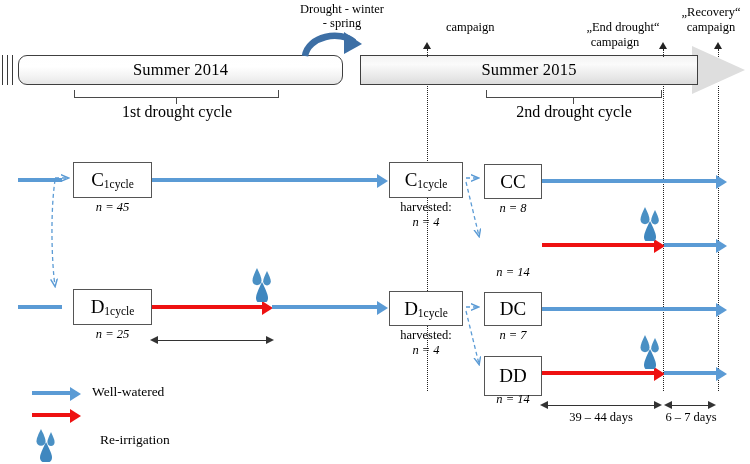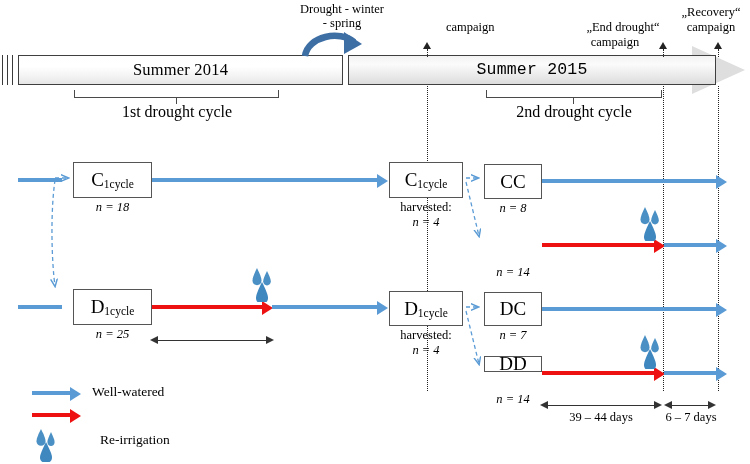--- a/index.html
+++ b/index.html
@@ -10,23 +10,23 @@
   
   .abs{position:absolute;}
   .txt{position:absolute;white-space:nowrap;line-height:1.12;}
   .ctr{transform:translateX(-50%);text-align:center;}
 
   
   #tl-wrap{position:absolute;left:0;top:55px;width:750px;height:32px;}
   .tl-seg{position:absolute;top:0;height:30px;border:1.2px solid #3f3f3f;
           box-sizing:border-box;}
   #seg2014{left:18px;width:325px;
-     background:linear-gradient(180deg,#fefefe 0%,#ffffff 38%,#f2f2f2 75%,#e6e6e6 100%);}
-  #seg2015{left:348px;width:368px;
-     background:linear-gradient(180deg,#f3f3f3 0%,#fbfbfb 30%,#e9e9e9 72%,#dcdcdc 100%);font-family:Liberation Mono, monospace;}
+     background:linear-gradient(180deg,#fefefe 0%,#ffffff 38%,#f2f2f2 75%,#e6e6e6 100%);border-radius:9px;}
+  #seg2015{left:360px;width:338px;
+     background:linear-gradient(180deg,#f3f3f3 0%,#fbfbfb 30%,#e9e9e9 72%,#dcdcdc 100%);}
   .seg-label{position:absolute;top:4px;width:100%;text-align:center;
              font-size:16.5px;letter-spacing:.2px;}
   
   .brk{position:absolute;top:0;width:0;height:30px;border-left:1.6px solid #3a3a3a;}
   
   #tl-head{position:absolute;left:692px;top:-9px;width:0;height:0;
            border-top:24px solid transparent;border-bottom:24px solid transparent;
            border-left:53px solid #dedede;}
   #tl-head-o{position:absolute;left:692px;top:-9px;width:0;height:0;
            border-top:24px solid transparent;border-bottom:24px solid transparent;
@@ -137,21 +137,21 @@
   <div class="brk-body" style="left:486px;top:90px;width:176px;"></div>
   <div class="brk-tick" style="left:573px;top:97px;"></div>
   <div class="txt ctr" style="left:574px;top:103px;font-size:16px;">2nd drought cycle</div>
 
   <div class="flow blue" style="left:18px;top:178px;width:44px;"></div>
 
   <div class="box" style="left:73px;top:162px;width:79px;height:36px;">
     <span>C</span>
       <sub>1cycle</sub>
   </div>
-  <div class="box-cap" style="left:73px;top:200px;width:79px;"><i>n = 18</i></div>
+  <div class="box-cap" style="left:73px;top:200px;width:79px;"><i>n = 45</i></div>
 
   <div class="flow blue" style="left:152px;top:178px;width:225px;"></div>
   <div class="ahead blue" style="left:377px;top:174px;"></div>
 
   <div class="box" style="left:389px;top:162px;width:74px;height:36px;">
     <span>C</span>
       <sub>1cycle</sub>
   </div>
   <div class="box-cap" style="left:383px;top:200px;width:86px;">
     <div>harvested:</div>
@@ -208,21 +208,21 @@
   </div>
 
   <div class="box" style="left:484px;top:292px;width:58px;height:34px;">
     <span>DC</span>
   </div>
   <div class="box-cap" style="left:484px;top:328px;width:58px;"><i>n = 7</i></div>
 
   <div class="flow blue" style="left:542px;top:307px;width:174px;"></div>
   <div class="ahead blue" style="left:716px;top:303px;"></div>
 
-  <div class="box" style="left:484px;top:356px;width:58px;height:16px;">
+  <div class="box" style="left:484px;top:356px;width:58px;height:40px;">
     <span>DD</span>
   </div>
   <div class="box-cap" style="left:479px;top:392px;width:68px;"><i>n = 14</i></div>
 
   <div class="flow red" style="left:542px;top:371px;width:112px;"></div>
   <div class="ahead red" style="left:654px;top:367px;"></div>
   <div class="flow blue" style="left:664px;top:371px;width:52px;"></div>
   <div class="ahead blue" style="left:716px;top:367px;"></div>
 
   <svg class="drops" style="left:636px;top:333px;" width="32" height="36">

